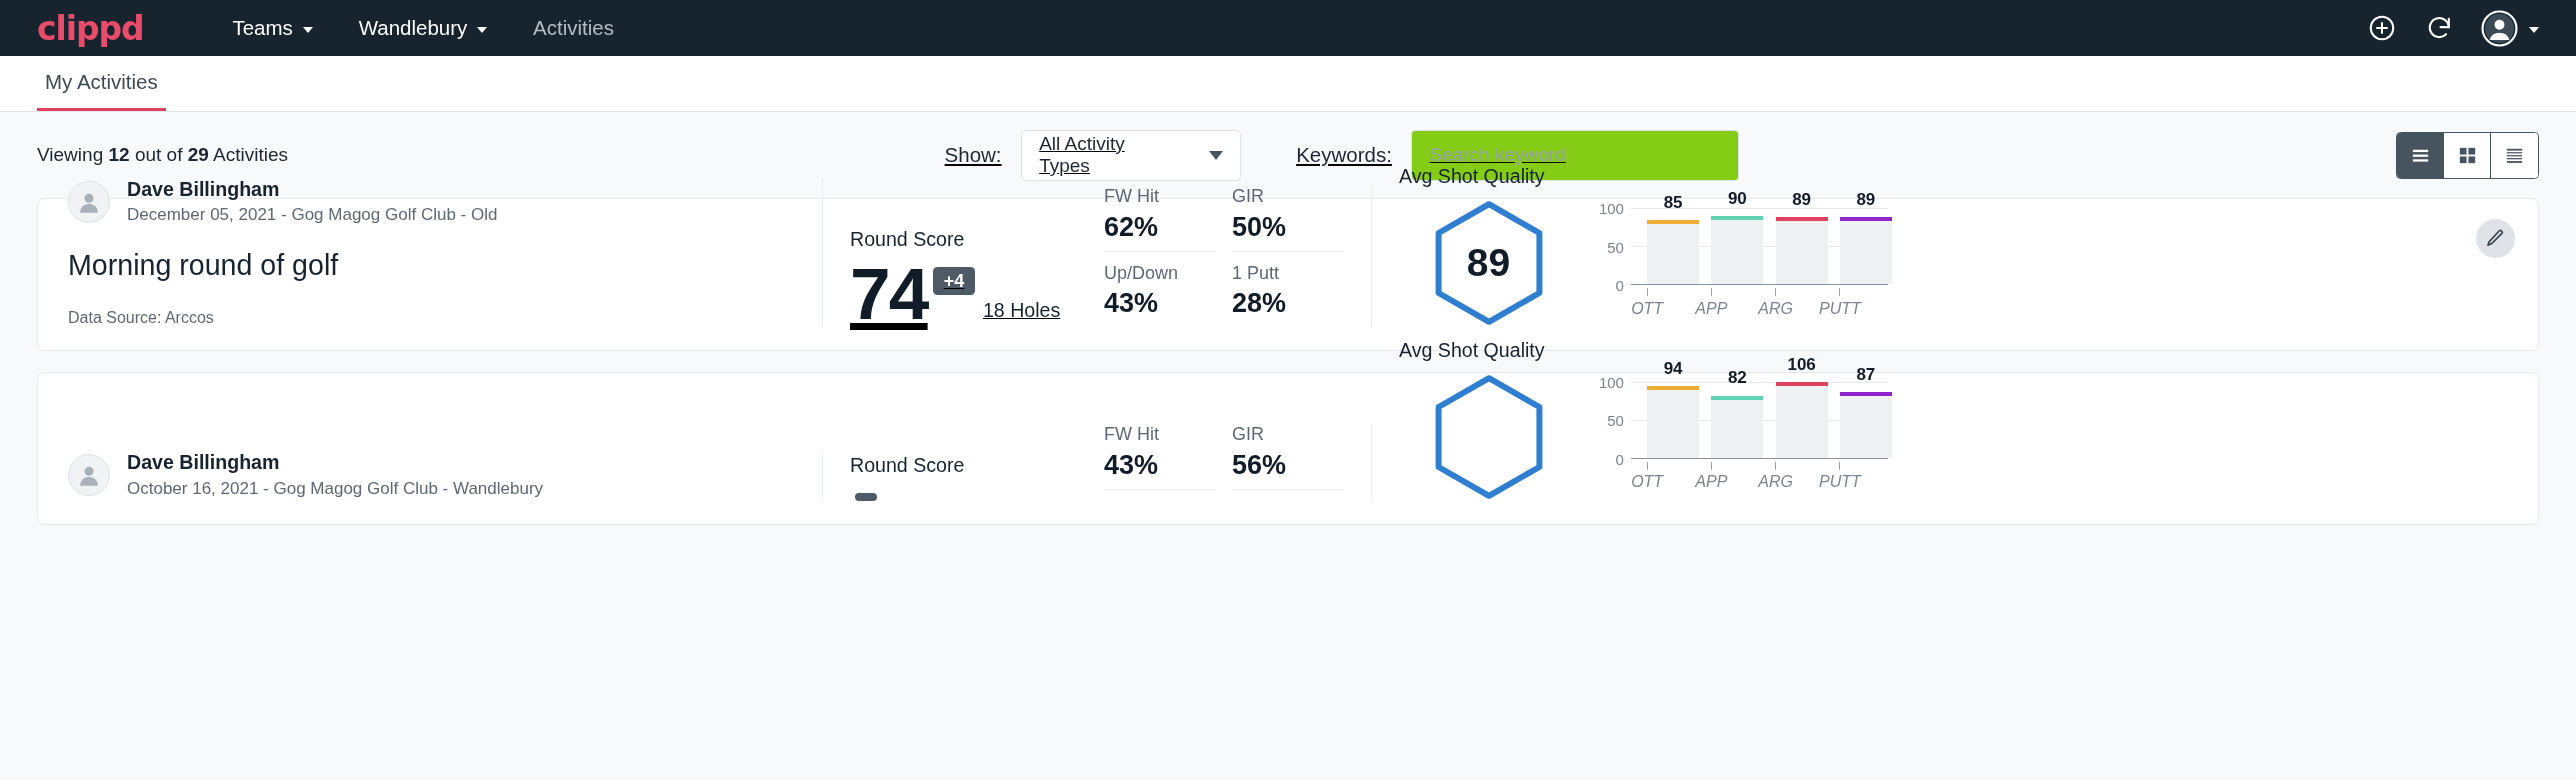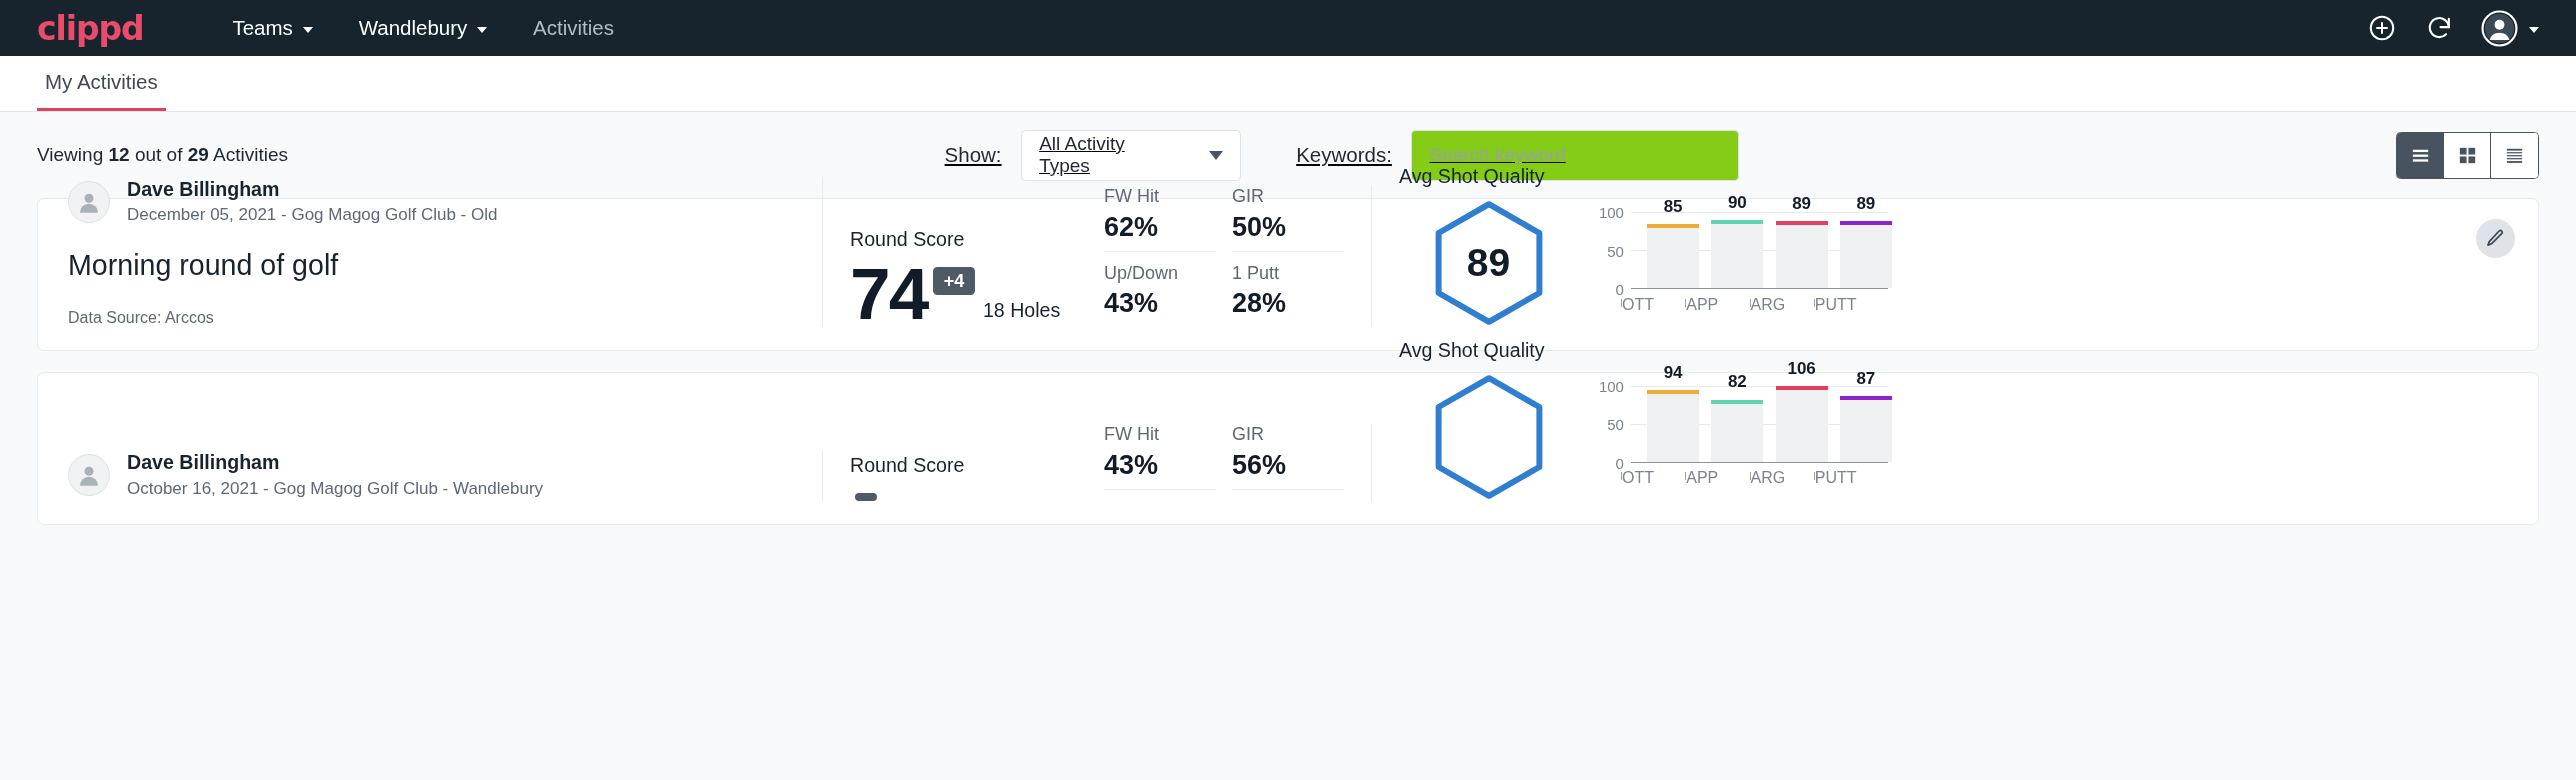--- a/index.html
+++ b/index.html
@@ -183,21 +183,21 @@
   .person-name { font-size: 19.6px; font-weight: 700; color: #17232f; line-height: 1.25; }
   .person-meta { font-size: 17px; color: #5e6874; line-height: 1.4; margin-top: 1.8px; }
   .card-title { font-size: 28.6px; color: #17232f; margin-top: 22px; font-weight: 400; }
   .data-source { font-size: 16px; color: #5e6874; margin-top: 27px; }
 
   .col-score {
     width: 281px;
     padding: 0 0 0 27px;
   }
   .sec-label { font-size: 19.6px; color: #17232f; margin-bottom: 9px; }
-  .score-row { display: flex; align-items: flex-end; }
+  .score-row { display: flex; align-items: flex-end; text-decoration: underline; }
   .score-num {
     font-size: 73px;
     font-weight: 700;
     color: #121c28;
     line-height: 0.92;
     letter-spacing: -1.8px;
   }
   .badge {
     background: #4e5a66;
     color: #ffffff;
@@ -274,21 +274,21 @@
     background: #eff0f1;
     border-top: 4.5px solid #888;
   }
   .xaxis {
     display: flex;
     justify-content: space-around;
     width: 257px;
     margin-left: 37px;
     margin-top: 2.7px;
   }
-  .xtickmark { width: 52px; display: flex; flex-direction: row; align-items: center; }
+  .xtickmark { width: 52px; display: flex; flex-direction: column; align-items: center; font-style: italic; }
   .tickline { width: 0.9px; height: 8px; background: #9aa2aa; }
   .xlabel { font-size: 16px; color: #7b848e; margin-top: 3.6px; }
 
   .edit-btn {
     position: absolute;
     top: 19.6px; right: 23px;
     width: 39px; height: 39px;
     border-radius: 50%;
     background: #dfe3e7;
     display: flex; align-items: center; justify-content: center;

